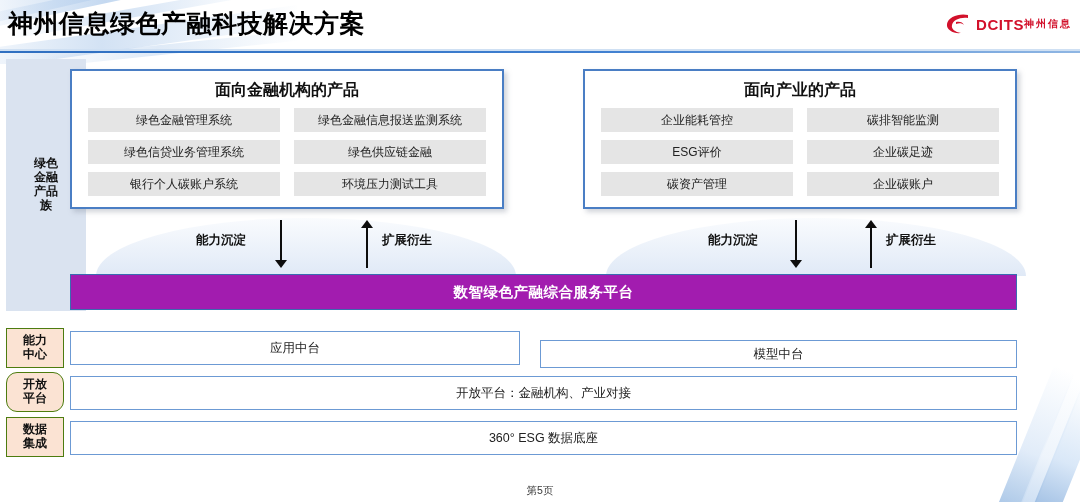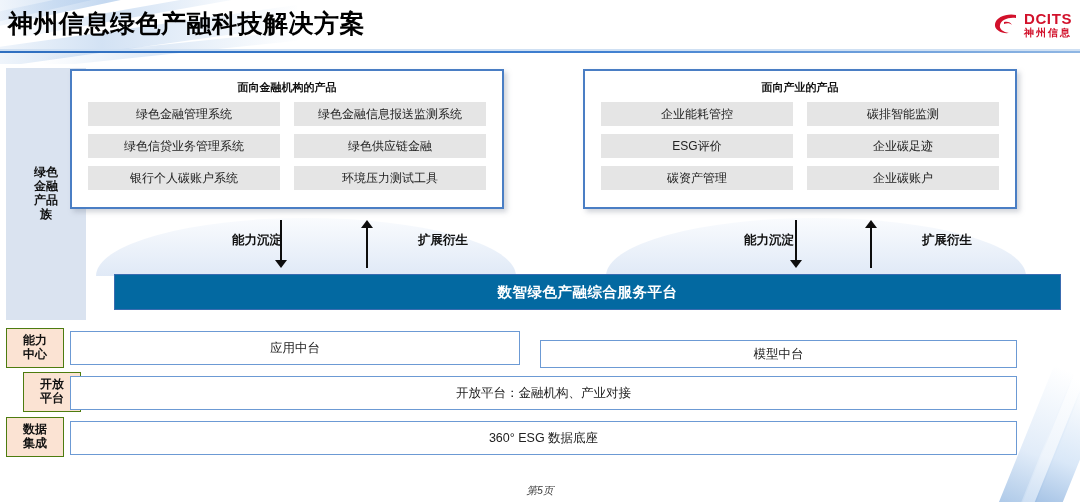--- a/index.html
+++ b/index.html
@@ -18,21 +18,21 @@
   .s3{left:10px;top:8px;width:250px;height:9px;transform:rotate(-10deg);opacity:.7;}
   .s4{left:-60px;top:30px;width:360px;height:20px;transform:rotate(-8deg);opacity:.75;}
   .s5{left:40px;top:44px;width:260px;height:10px;transform:rotate(-6deg);opacity:.55;}
   .hdr-rule{position:absolute;left:0;top:51px;width:1080px;height:2px;
     background:linear-gradient(90deg,#2f6fc0 0%,#3f7fd0 55%,#8fb6e3 100%);}
   .hdr-rule2{position:absolute;left:0;top:49px;width:1080px;height:2px;background:#cfe0f3;}
   .title{position:absolute;left:8px;top:7px;font-size:25px;font-weight:bold;letter-spacing:.5px;color:#000;white-space:nowrap;}
 
   .logo{position:absolute;right:8px;top:6px;height:36px;display:flex;align-items:center;gap:5px;}
   .logo-mark{width:26px;height:22px;position:relative;}
-  .logo-txt{display:flex;flex-direction:column;line-height:1;}
+  .logo-txt{display:flex;flex-direction:row;line-height:1;}
   .logo-dcits{font-size:15px;font-weight:bold;color:#d2112b;letter-spacing:.6px;}
   .logo-cn{font-size:10px;font-weight:bold;color:#d2112b;letter-spacing:2px;margin-top:2px;}
 
   
   .corner{position:absolute;right:-10px;bottom:-30px;width:120px;height:190px;overflow:hidden;}
   .c-band{position:absolute;transform:rotate(22deg);border-radius:2px;}
   .cb1{left:46px;top:20px;width:22px;height:200px;background:linear-gradient(180deg,rgba(255,255,255,0) 0%,rgba(222,234,248,.9) 45%,rgba(120,165,215,.95) 100%);}
   .cb2{left:70px;top:10px;width:14px;height:210px;background:linear-gradient(180deg,rgba(255,255,255,0) 10%,rgba(236,243,251,.9) 50%,rgba(163,196,233,.9) 100%);}
   .cb3{left:86px;top:0px;width:26px;height:220px;background:linear-gradient(180deg,rgba(255,255,255,0) 20%,rgba(208,226,246,.8) 55%,rgba(96,146,205,.9) 100%);}
 
@@ -42,47 +42,47 @@
   .sb-blue{background:#dae3f0;}
   .sb-peach{background:#fbe3d3;border:1px solid #4d7c0f;box-sizing:border-box;}
 
   
   .arch{position:absolute;border-radius:50% 50% 0 0 / 100% 100% 0 0;
         background:linear-gradient(180deg,rgba(233,240,250,.25) 0%,rgba(222,232,246,.95) 100%);}
 
   
   .panel{position:absolute;background:#fff;border:2px solid #4a7ec4;box-sizing:border-box;
          box-shadow:3px 3px 5px rgba(120,130,145,.35);}
-  .panel-title{text-align:center;font-size:11px;font-weight:bold;color:#111;margin-top:9px;}
+  .panel-title{text-align:center;font-size:16px;font-weight:bold;color:#111;margin-top:9px;}
   .tiles{display:flex;flex-wrap:wrap;padding:7px 16px 0 16px;box-sizing:border-box;}
   .tile{width:calc(50% - 7px);height:24px;margin-bottom:8px;background:#e5e5e5;
         display:flex;align-items:center;justify-content:center;
         font-size:12px;color:#222;box-sizing:border-box;}
   .tile:nth-child(odd){margin-right:14px;}
 
   
-  .arrow-lbl{position:absolute;font-size:12.5px;font-weight:bold;color:#111;white-space:nowrap;margin-left:36px;}
+  .arrow-lbl{position:absolute;font-size:12.5px;font-weight:bold;color:#111;white-space:nowrap;}
   .arrow{position:absolute;width:14px;}
   .arrow .shaft{position:absolute;left:6px;top:0;width:2px;background:#0d0d0d;}
   .arrow .head{position:absolute;left:1px;width:0;height:0;border-left:6px solid transparent;border-right:6px solid transparent;}
   .arrow.down .head{bottom:0;border-top:8px solid #0d0d0d;}
   .arrow.up   .head{top:0;border-bottom:8px solid #0d0d0d;}
 
   
-  .platform{position:absolute;background:#0369a1;border:1px solid #3a6cb0;box-sizing:border-box;
+  .platform{position:absolute;background:#a21caf;border:1px solid #3a6cb0;box-sizing:border-box;
             display:flex;align-items:center;justify-content:center;
-            color:#fff;font-size:14.5px;font-weight:bold;letter-spacing:.5px;margin-left:44px;}
+            color:#fff;font-size:14.5px;font-weight:bold;letter-spacing:.5px;}
 
   
   .wbox{position:absolute;background:#fff;border:1px solid #6c9ad4;box-sizing:border-box;
         display:flex;align-items:center;justify-content:center;font-size:12.5px;color:#222;}
 
   
   .footer{position:absolute;left:0;bottom:4px;width:1080px;text-align:center;
-          font-size:10.5px;font-style:italic;color:#3a3a3a;}
+          font-size:10.5px;color:#3a3a3a;}
 </style>
 </head>
 <body>
 
 <div id="slide">
 
   <div class="header">
     <div class="hdr-streak s1"></div>
     <div class="hdr-streak s2"></div>
     <div class="hdr-streak s3"></div>
@@ -110,31 +110,31 @@
 
   <div class="corner">
     <div class="c-band cb1"></div>
     <div class="c-band cb2"></div>
     <div class="c-band cb3"></div>
   </div>
 
   <div class="arch" style="left:96px;top:218px;width:420px;height:58px;"></div>
   <div class="arch" style="left:606px;top:218px;width:420px;height:58px;"></div>
 
-  <div class="sb sb-blue" style="left:6px;top:68px;width:80px;height:252px;">
+  <div class="sb sb-blue" style="left:6px;top:59px;width:80px;height:252px;">
     <span style="white-space:pre-line;">绿色
 金融
 产品
 族</span>
   </div>
   <div class="sb sb-peach" style="left:6px;top:328px;width:58px;height:40px;">
     <span style="white-space:pre-line;">能力
 中心</span>
   </div>
-  <div class="sb sb-peach" style="left:23px;top:372px;width:58px;height:40px;">
+  <div class="sb sb-peach" style="left:6px;top:372px;width:58px;height:40px;border-radius:11px;">
     <span style="white-space:pre-line;">开放
 平台</span>
   </div>
   <div class="sb sb-peach" style="left:6px;top:417px;width:58px;height:40px;">
     <span style="white-space:pre-line;">数据
 集成</span>
   </div>
 
   <div class="panel" style="left:70px;top:69px;width:434px;height:140px;">
     <div class="panel-title">面向金融机构的产品</div>

